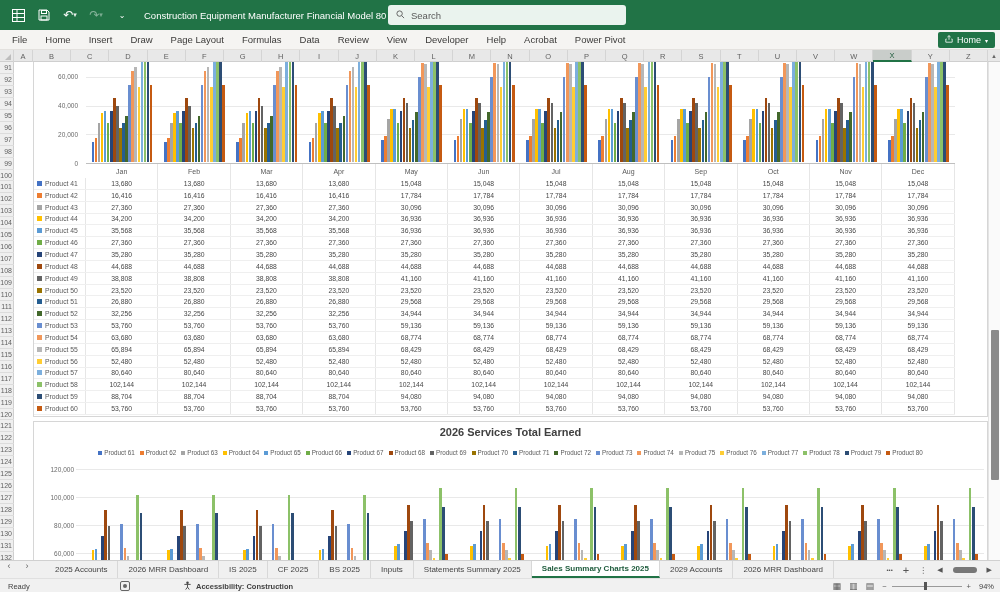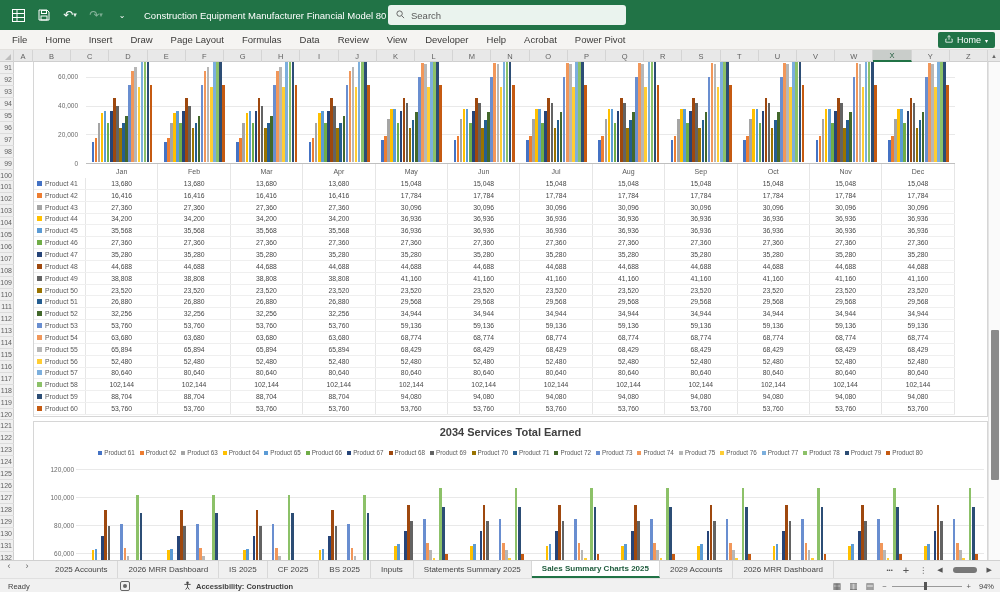--- a/index.html
+++ b/index.html
@@ -846,21 +846,21 @@
           <div class="tval">53,760</div>
           <div class="tval">53,760</div>
           <div class="tval">53,760</div>
           <div class="tval">53,760</div>
           <div class="tval">53,760</div>
         </div>
       </div>
   </div>
 
   <div id="chart2">
-    <div id="c2-title">2034 Services Total Earned</div>
+    <div id="c2-title">2026 Services Total Earned</div>
     <div id="c2-legend">
         <div class="litem">
           <span class="sq" style="background:#4472C4"></span>
           <span>Product 61</span>
         </div>
         <div class="litem">
           <span class="sq" style="background:#ED7D31"></span>
           <span>Product 62</span>
         </div>
         <div class="litem">

